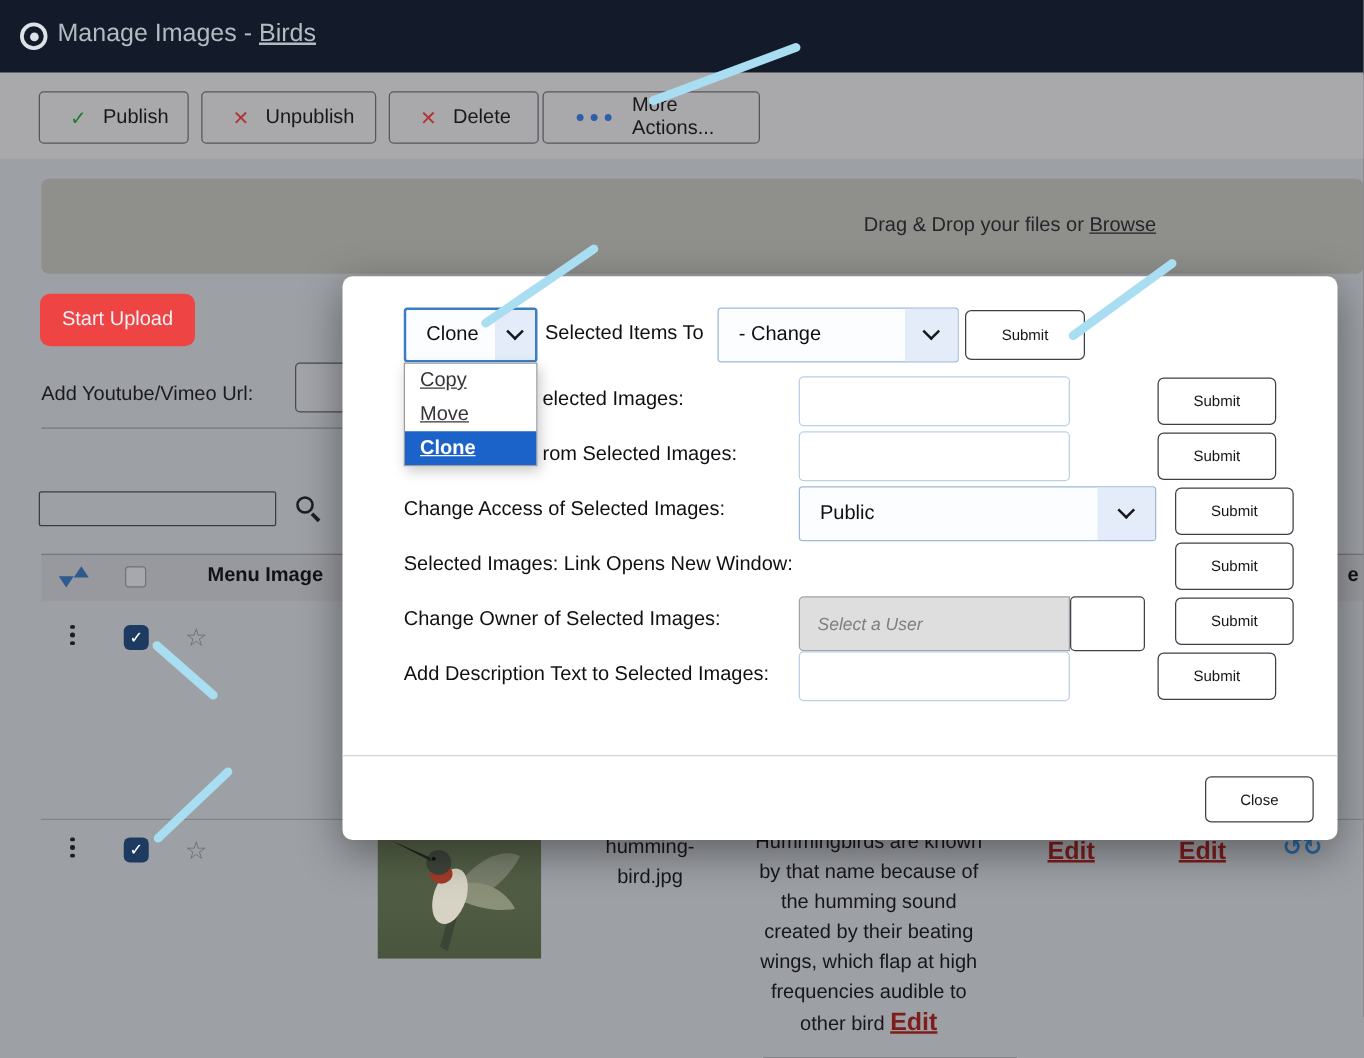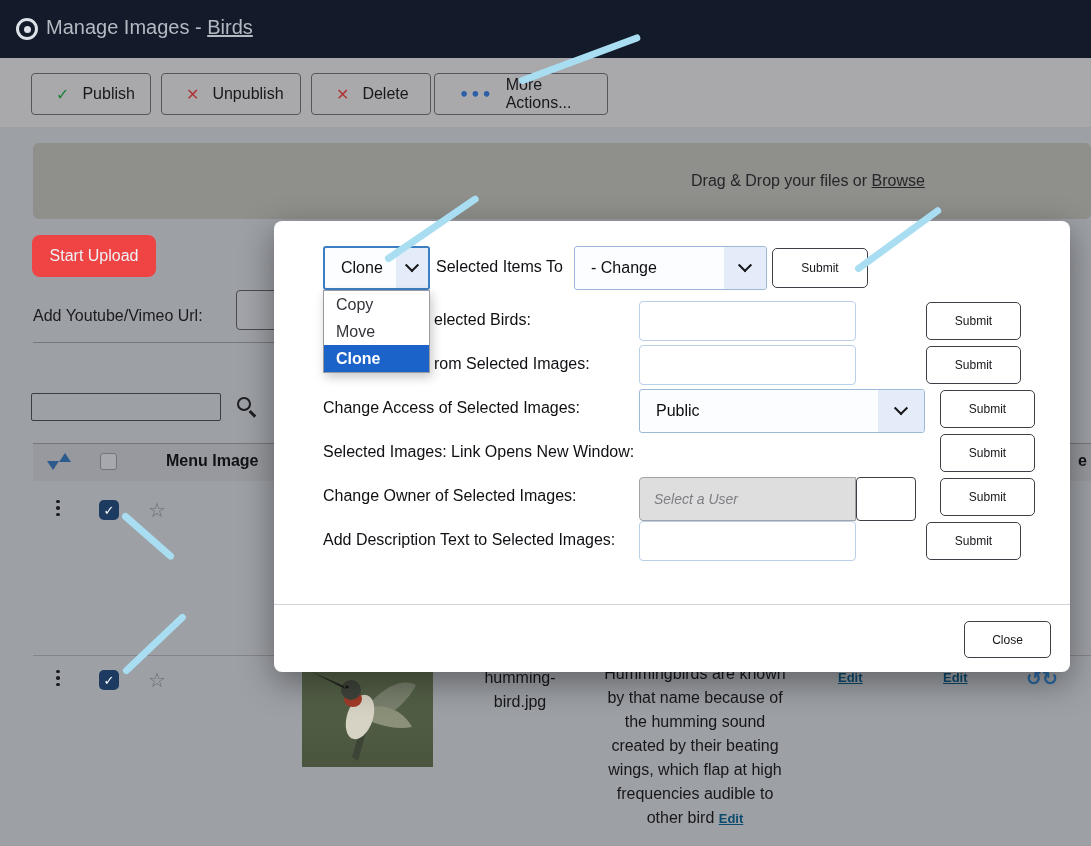--- a/index.html
+++ b/index.html
@@ -46,42 +46,42 @@
   .row-divider { position:absolute; left:33px; top:655px; width:1058px; border-top:1px solid #84848a; }
 
   .kebab { position:absolute; width:10px; height:20px; cursor:pointer; display:flex; flex-direction:column; align-items:center; justify-content:center; gap:3px; }
   .kebab i { width:3.6px; height:3.6px; background:#1d1d22; border-radius:50%; }
   .cb-checked { position:absolute; width:20px; height:20px; background:#1d3a60; border-radius:5px; color:#fff; font-size:13px; font-weight:bold; display:flex; align-items:center; justify-content:center; cursor:pointer; font-family:"DejaVu Sans", sans-serif; }
   .star { position:absolute; font-size:20px; color:#6a6a70; cursor:pointer; font-family:"DejaVu Sans", sans-serif; line-height:20px; }
 
   .bird-thumb { position:absolute; left:302px; top:665px; width:131px; height:102px; cursor:pointer; }
   .filename { position:absolute; left:460px; top:666px; width:120px; text-align:center; font-size:16px; line-height:24px; color:#17171b; }
   .descr { position:absolute; left:599px; top:662px; width:192px; text-align:center; font-size:16px; line-height:24px; color:#17171b; }
-  .descr a, .edit-link { color:#0c4a6e; font-weight:bold; text-decoration:underline; cursor:pointer; font-size:13px; }
+  .descr a, .edit-link { color:#7f1d1d; font-weight:bold; text-decoration:underline; cursor:pointer; font-size:20px; }
   .edit-link { position:absolute; top:670px; }
   .refresh { position:absolute; left:1026px; top:667px; font-size:19px; font-weight:bold; color:#2a6aa4; font-family:"DejaVu Sans", sans-serif; }
   .refresh span { cursor:pointer; }
 
   
   .modal { position:absolute; left:274px; top:221px; width:796px; height:451px; background:#ffffff; border-radius:8px; box-shadow:0 10px 34px rgba(0,0,0,.4); z-index:20; }
   .m-label { position:absolute; font-size:16px; color:#101014; white-space:nowrap; }
   .sel { position:absolute; background:#fbfdff; border:1.5px solid #9cb9da; border-radius:3px; display:flex; align-items:center; cursor:pointer; }
   .sel-text { padding-left:16px; font-size:16px; color:#0e0e12; white-space:nowrap; }
   .sel-strip { position:absolute; right:0; top:0; bottom:0; background:#e3ecf8; border-radius:0 2px 2px 0; display:flex; align-items:center; justify-content:center; }
   .chev { width:10px; height:10px; border-right:2.3px solid #17171c; border-bottom:2.3px solid #17171c; transform:rotate(45deg) translate(-2px,-2px); }
   .sel-focus { border:2px solid #3b7fc2; }
   .m-input { position:absolute; background:#fff; border:1.5px solid #bad0e8; border-radius:4px; font-size:15px; padding:0 10px; color:#17171b; }
   .m-btn { position:absolute; background:#fff; border:1.5px solid #3f3f47; border-radius:5px; font-size:12px; color:#15151a; display:flex; align-items:center; justify-content:center; cursor:pointer; }
   .owner-input { position:absolute; left:365px; top:256px; width:217px; height:44px; background:#dedede; border:1px solid #a2a2a8; border-radius:4px 0 0 4px; display:flex; align-items:center; padding-left:14px; font-size:14px; font-style:italic; color:#7e7e84; }
   .owner-box { position:absolute; left:582px; top:256px; width:60px; height:44px; background:#fff; border:1.5px solid #3f3f47; border-radius:4px; cursor:pointer; }
   .m-divider { position:absolute; left:0; top:383px; width:100%; border-top:1px solid #d4d4d8; }
 
   
   .dd-list { position:absolute; left:49px; top:69px; width:107px; background:#fff; border:1px solid #9a9aa0; box-shadow:2px 4px 10px rgba(0,0,0,.22); z-index:30; }
-  .dd-opt { height:27px; line-height:27px; padding-left:12px; font-size:16px; color:#34343a; cursor:pointer; }
+  .dd-opt { height:27px; line-height:27px; padding-left:12px; font-size:16px; color:#34343a; cursor:pointer;text-decoration:underline; }
   .dd-opt.sel-on { background:#1b62c9; color:#fff; font-weight:bold; }
 
   
   .annot { position:absolute; height:7px; background:#a9def2; border-radius:4px; transform-origin:3.5px 50%; z-index:50; }
   .a1 { left:519px; top:77px; width:129px; transform:rotate(-20.4deg); }
   .a2 { left:385px; top:255px; width:112px; transform:rotate(-34.4deg); }
   .a3 { left:855px; top:265px; width:105px; transform:rotate(-36.1deg); }
   .a4 { left:122px; top:513px; width:67px; transform:rotate(41.3deg); }
   .a5 { left:123px; top:667px; width:84px; transform:rotate(-43.5deg); }
 </style>
@@ -206,21 +206,21 @@
     <div class="sel" style="left:300px; top:25px; width:193px; height:44px;">
       <span class="sel-text">- Change</span>
       <span class="sel-strip" style="width:42px;">
           <span class="chev"></span>
         </span>
     </div>
     <div class="m-btn" style="left:498px; top:27px; width:96px; height:40px;">
       <span>Submit</span>
     </div>
 
-    <div class="m-label" style="left:160px; top:90px;">elected Birds:</div>
+    <div class="m-label" style="left:160px; top:90px;">elected Images:</div>
     <input class="m-input" style="left: 365px; top: 80px; width: 217px; height: 40px;">
     <div class="m-btn" style="left:652px; top:81px; width:95px; height:38px;">
       <span>Submit</span>
     </div>
 
     <div class="m-label" style="left:160px; top:134px;">rom Selected Images:</div>
     <input class="m-input" style="left: 365px; top: 124px; width: 217px; height: 40px;">
     <div class="m-btn" style="left:652px; top:125px; width:95px; height:38px;">
       <span>Submit</span>
     </div>

